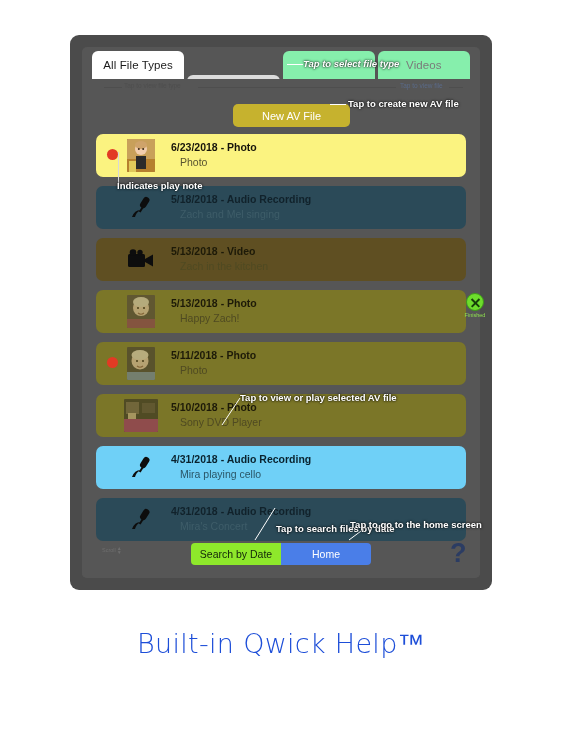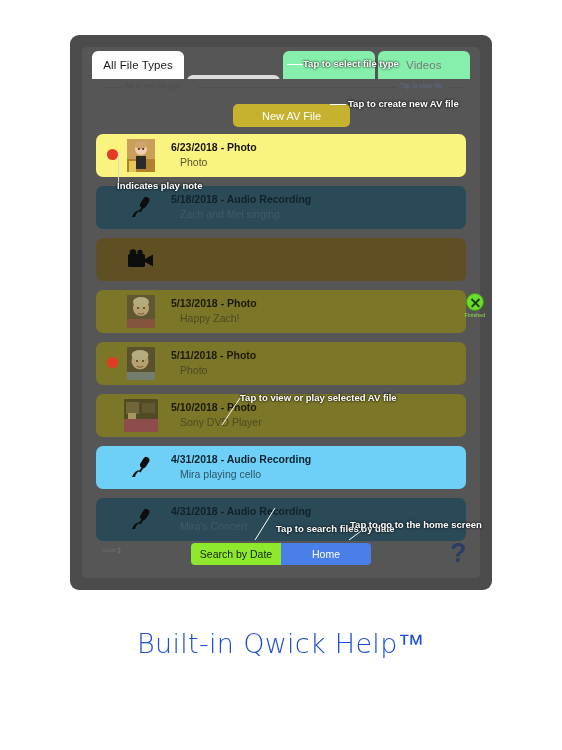--- a/index.html
+++ b/index.html
@@ -269,20 +269,24 @@
             <div class="vidicon">
               <svg width="34" height="27" viewBox="0 0 34 27">
                 <g fill="#0d0d0d">
                   <rect x="4" y="8" width="17" height="13" rx="1.5"></rect>
                   <path d="M21 13 L29 8.5 L29 20.5 L21 16 Z"></path>
                   <circle cx="9" cy="6.5" r="3.3"></circle>
                   <circle cx="16" cy="6.5" r="2.7"></circle>
                 </g>
               </svg>
             </div>
+            <div class="texts">
+              <div class="r-title">5/13/2018 - Video</div>
+              <div class="r-sub">Zach in the kitchen</div>
+            </div>
           </div>
 
           <div class="row photo-dim">
             <div class="thumb dimmed">
               <svg width="28" height="33" viewBox="0 0 28 33">
                 <rect width="28" height="33" fill="#4b3f3a"></rect>
                 <circle cx="14" cy="13" r="8" fill="#e8c7ae"></circle>
                 <ellipse cx="14" cy="7" rx="8" ry="5" fill="#e6d7c2"></ellipse>
                 <circle cx="11" cy="13" r="1.1" fill="#2e2018"></circle>
                 <circle cx="17" cy="13" r="1.1" fill="#2e2018"></circle>
@@ -387,21 +391,21 @@
       </div>
     </div>
   </div>
 
   <div class="finished">
     <div class="fin-circle"></div>
     <div class="fin-label">Finished</div>
   </div>
 
   <div class="aline" style="left:287px; top:64px; width:16px;"></div>
-  <div class="anno" style="left:303px; top:58px;">Tap to select file type</div>
+  <div class="anno" style="left:303px; top:58px;font-style:italic;">Tap to select file type</div>
 
   <div class="aline faint" style="left:104px; top:87px; width:18px;"></div>
   <div class="anno faint" style="left:124px; top:82px;">Tap to view file type</div>
   <div class="aline faint" style="left:198px; top:87px; width:198px;"></div>
 
   <div class="anno faint" style="left:400px; top:82px; color:#5a6a88;">Tap to view file</div>
   <div class="aline faint" style="left:449px; top:87px; width:14px;"></div>
 
   <div class="aline" style="left:330px; top:104px; width:16px;"></div>
   <div class="anno" style="left:348px; top:98px;">Tap to create new AV file</div>

